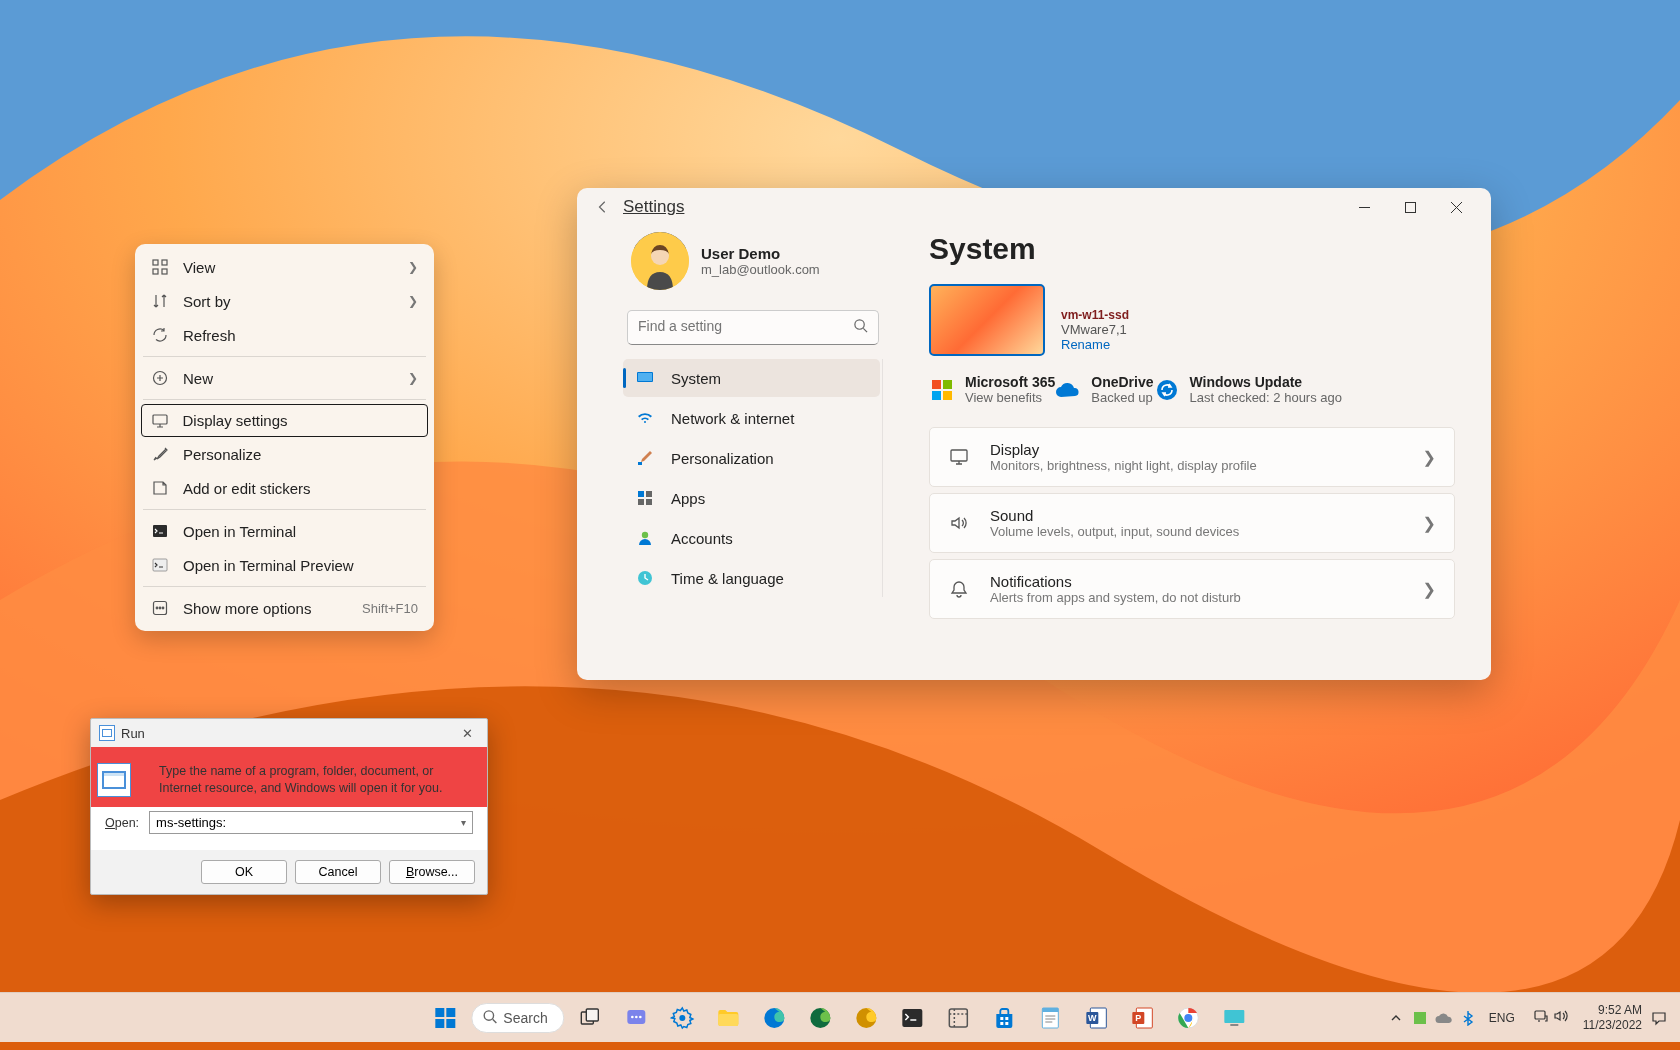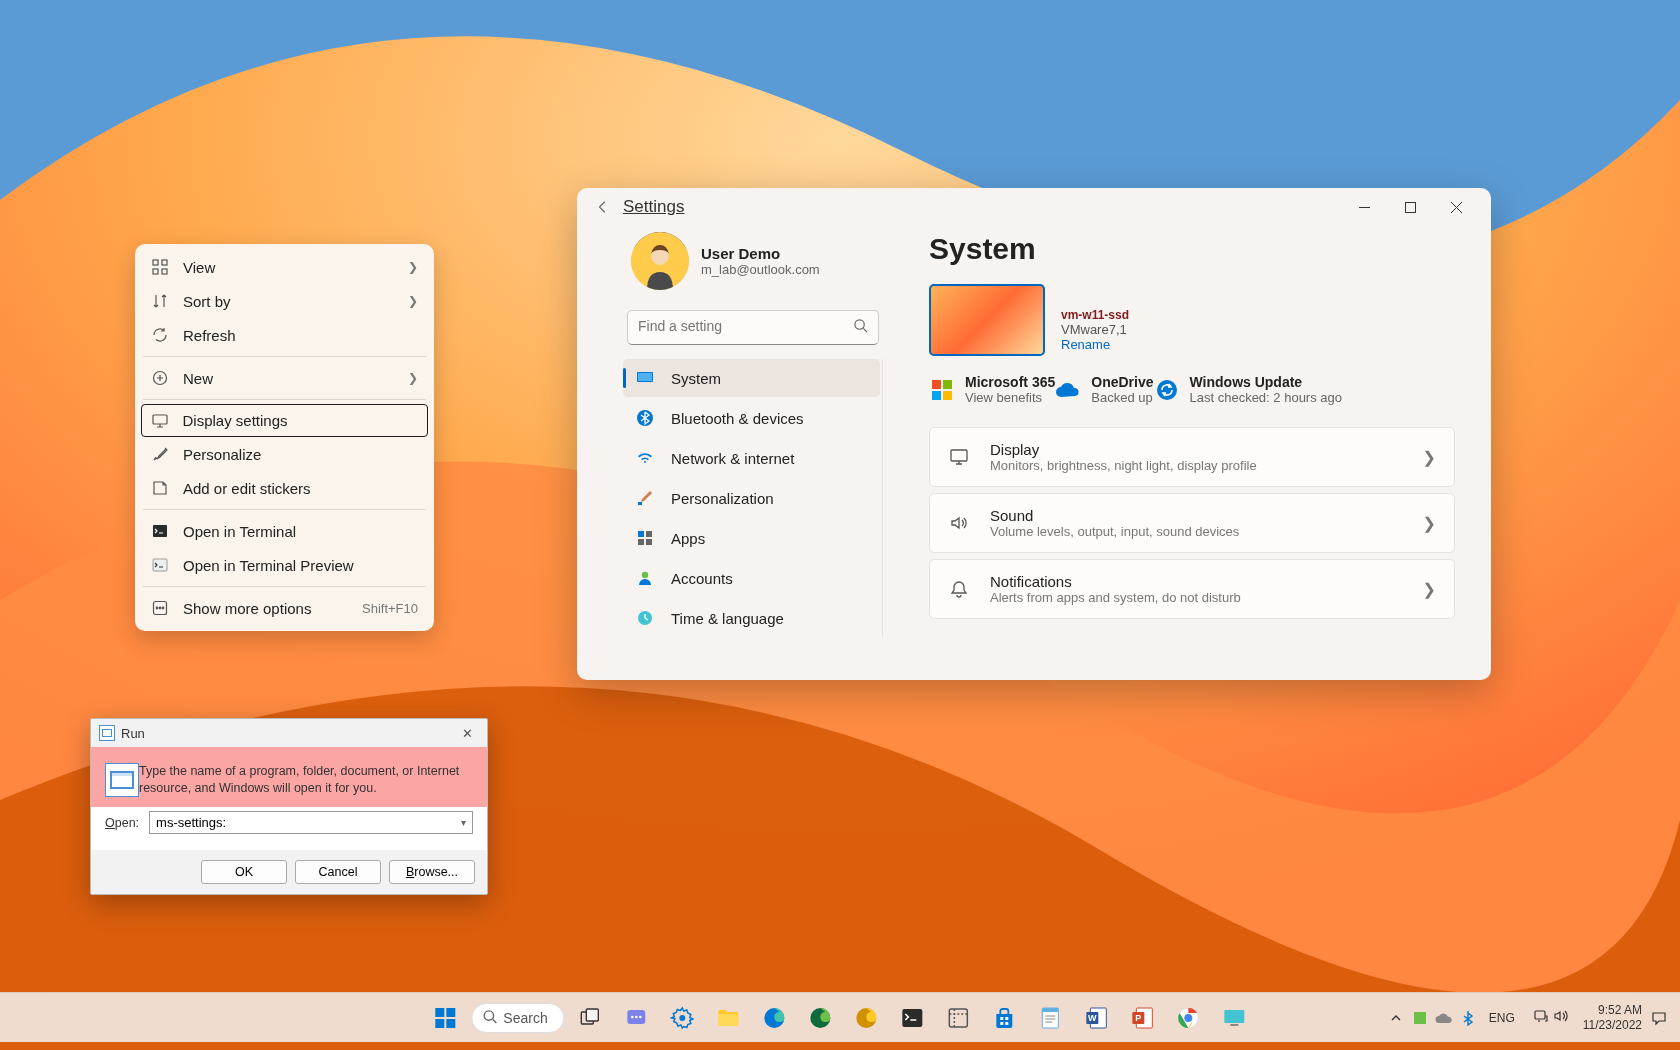--- a/index.html
+++ b/index.html
@@ -55,21 +55,21 @@
 .row-text { flex: 1; }
 .row-title { font-size: 15px; color: #222; }
 .row-sub { font-size: 13px; color: #777; }
 .row-chevron { color: #777; }
 
 
 .run-dialog { position: absolute; left: 90px; top: 718px; width: 398px; background: #f2f2f2; border: 1px solid #bbb; border-radius: 2px; box-shadow: 0 8px 28px rgba(0,0,0,0.3); }
 .run-title { display: flex; align-items: center; padding: 6px 8px; font-size: 13px; color: #333; }
 .run-title-icon { width: 16px; height: 16px; margin-right: 6px; background:#fff; border:1px solid #4a90d9; display:flex; align-items:center; justify-content:center; }
 .run-close { margin-left: auto; cursor: pointer; color: #555; padding: 0 6px; }
-.run-body { background: #fca5a5; padding: 16px 14px 10px 14px; display: flex; gap: 0; }
+.run-body { background: #ef4444; padding: 16px 14px 10px 6px; display: flex; gap: 28px; }
 .run-big-icon { width: 34px; height: 34px; background:#fff; border:1px solid #4a90d9; display:flex; align-items:center; justify-content:center; flex-shrink:0; }
 .run-desc { font-size: 12.5px; color: #333; line-height: 1.35; }
 .run-open-row { background:#fff; padding: 4px 14px 16px 14px; display:flex; align-items:center; gap:10px; }
 .run-open-label { font-size: 12.5px; color: #333; text-decoration: underline; text-decoration-color: transparent; }
 .run-open-label::first-letter { text-decoration: underline; }
 .run-combo { flex:1; display:flex; align-items:center; border:1px solid #999; background:#fff; padding:3px 6px; font-size:13px; }
 .run-combo input { border:none; outline:none; flex:1; font-size:13px; }
 .run-buttons { display:flex; justify-content:flex-end; gap:8px; padding:10px 12px; }
 .run-btn { min-width: 86px; padding:4px 10px; font-size:12.5px; background:#fdfdfd; border:1px solid #aaa; border-radius:3px; cursor:pointer; }
 
@@ -254,29 +254,20 @@
       </div>
       <div class="nav-list">
         <div class="nav-item active">
           <span class="nav-icon">
               <svg width="18" height="18" viewBox="0 0 18 18">
                 <rect x="1" y="3" width="16" height="10" rx="1" fill="#0078d4"></rect>
                 <rect x="2" y="4" width="14" height="8" fill="#50b0f0"></rect>
               </svg>
             </span>
           <span>System</span>
-        </div>
-        <div class="nav-item">
-          <span class="nav-icon">
-              <svg width="18" height="18" viewBox="0 0 18 18">
-                <circle cx="9" cy="9" r="8" fill="#0078d4"></circle>
-                <path d="M9 3v12l4-3-8-6m0 6l8-6-4-3" stroke="#fff" stroke-width="1.3" fill="none"></path>
-              </svg>
-            </span>
-          <span>Bluetooth &amp; devices</span>
         </div>
         <div class="nav-item">
           <span class="nav-icon">
               <svg width="18" height="18" viewBox="0 0 18 18" fill="#0078d4">
                 <path d="M9 14a1 1 0 100-2 1 1 0 000 2zM5 10a6 6 0 018 0l-1.3 1.3a4 4 0 00-5.4 0zM2 7a10 10 0 0114 0l-1.4 1.4a8 8 0 00-11.2 0z"></path>
               </svg>
             </span>
           <span>Network &amp; internet</span>
         </div>
         <div class="nav-item">

